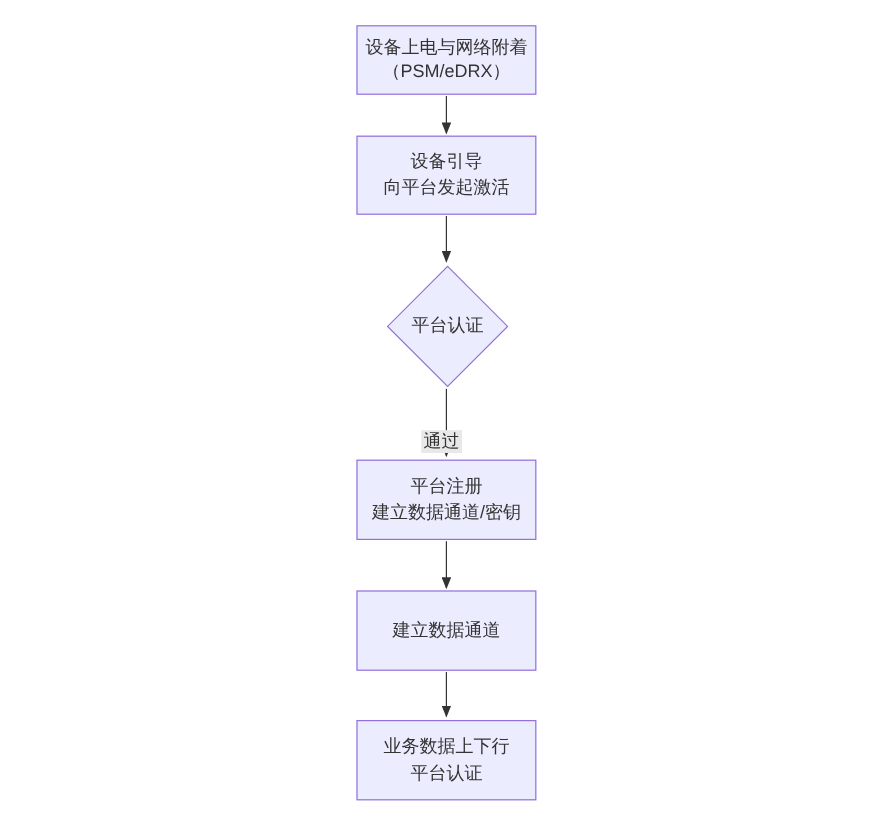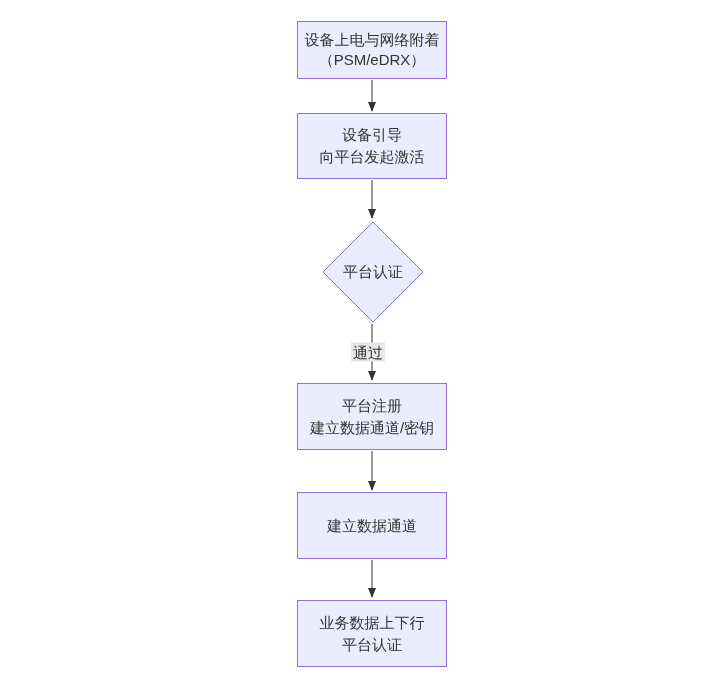--- a/index.html
+++ b/index.html
@@ -19,21 +19,21 @@
   }
   .node-line{display:block;}
   .diamond{
     position:absolute;display:flex;align-items:center;justify-content:center;
   }
   .diamond-svg{position:absolute;left:0;top:0;}
   .diamond-label{position:relative;font-size:15px;line-height:22px;}
   .edge-label{
     position:absolute;transform:translate(-50%,-50%);
     background:var(--edge-label-bg,#e8e8e8);
-    font-size:15px;line-height:19px;padding:0 2px;white-space:nowrap;
+    font-size:15px;line-height:19px;padding:0 2px;white-space:nowrap;margin-top:16px;
   }
 </style>
 </head>
 <body>
 
 <div class="canvas">
 
   <svg class="edges" width="726" height="700" viewBox="0 0 726 700" xmlns="http://www.w3.org/2000/svg">
     <defs>
       <marker id="arrowhead" markerUnits="userSpaceOnUse" markerWidth="10" markerHeight="8" refX="9" refY="4" orient="auto">

